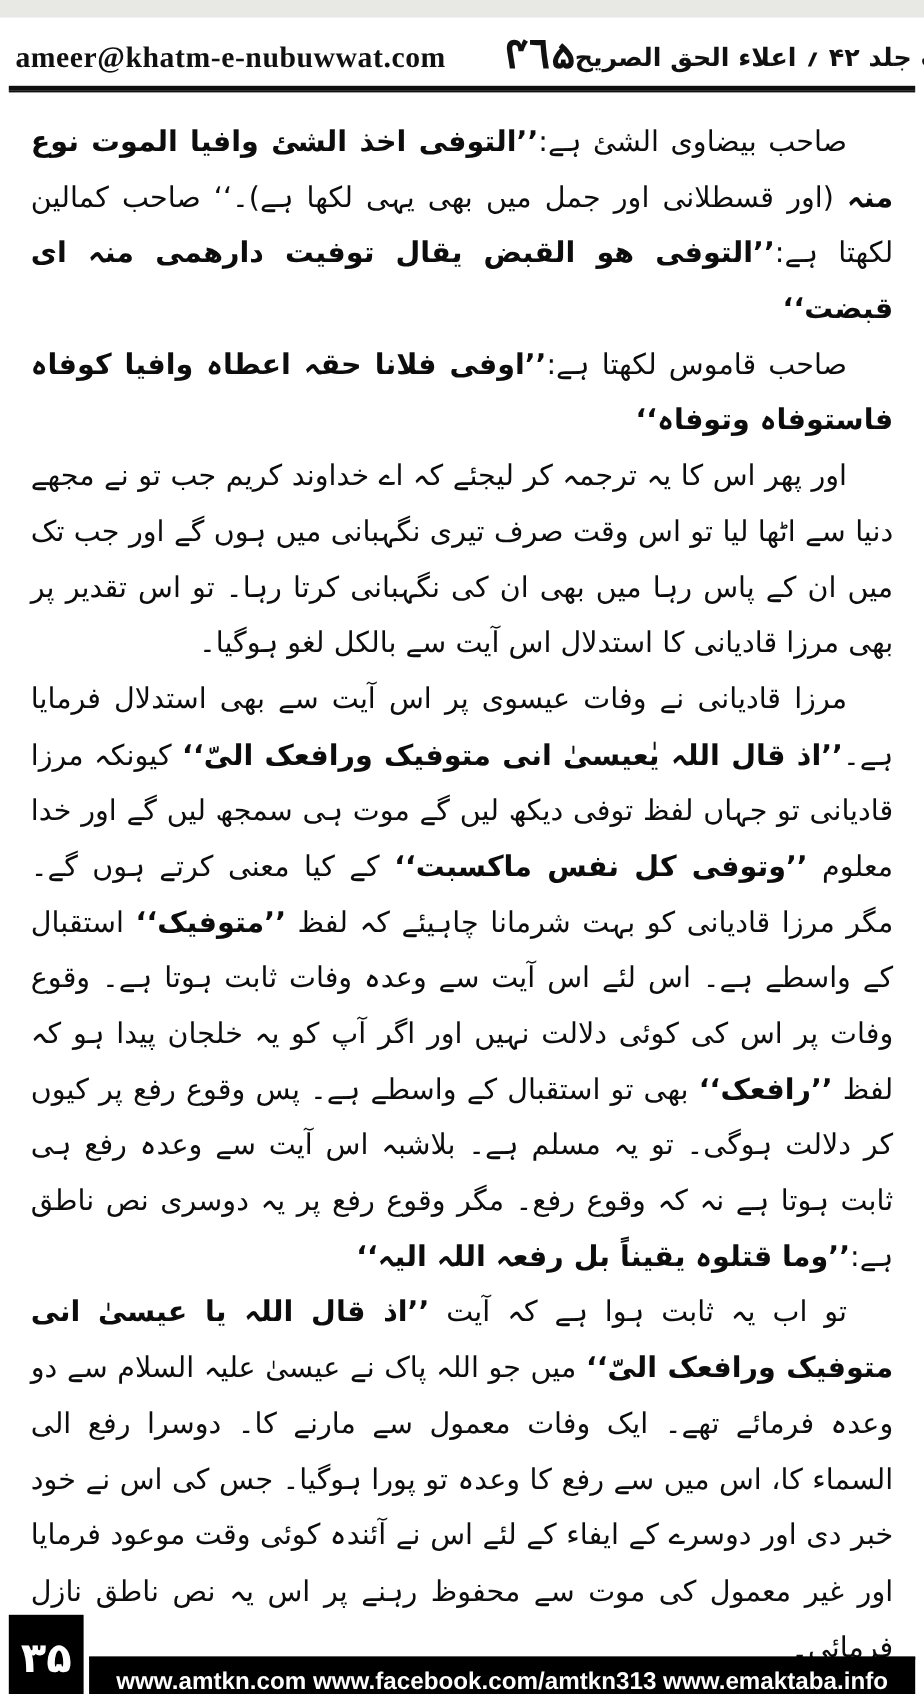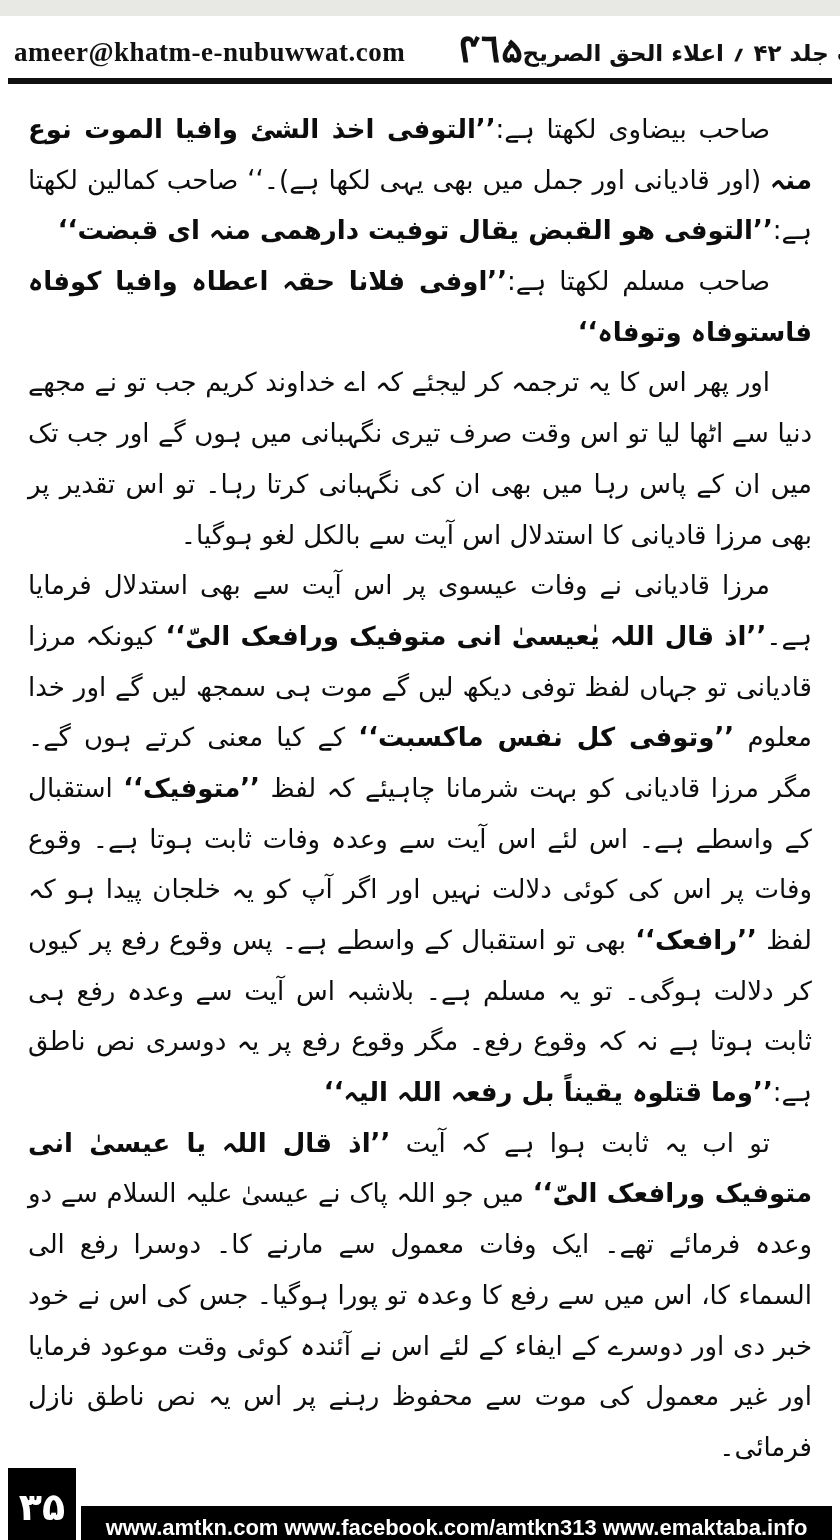--- a/index.html
+++ b/index.html
@@ -115,22 +115,22 @@
 
   <div class="header">
     <span class="header-email">ameer@khatm-e-nubuwwat.com</span>
     <span class="header-page-number">۴۶۵</span>
     <span class="header-title">احتساب جلد ۴۲ ؍ اعلاء الحق الصریح</span>
   </div>
 
   <div class="header-rule"></div>
 
   <div class="book-body">
-    <p><span>صاحب بیضاوی لکھتا ہے:</span><span class="q">’’التوفی اخذ الشئ وافیا الموت نوع منہ</span><span> (اور قادیانی اور جمل میں بھی یہی لکھا ہے)۔‘‘ </span><span>صاحب کمالین لکھتا ہے:</span><span class="q">’’التوفی ھو القبض یقال توفیت دارھمی منہ ای قبضت‘‘</span></p>
-    <p><span>صاحب مسلم لکھتا ہے:</span><span class="q">’’اوفی فلانا حقہ اعطاہ وافیا کوفاہ فاستوفاہ وتوفاہ‘‘</span></p>
+    <p><span>صاحب بیضاوی الشئ ہے:</span><span class="q">’’التوفی اخذ الشئ وافیا الموت نوع منہ</span><span> (اور قسطلانی اور جمل میں بھی یہی لکھا ہے)۔‘‘ </span><span>صاحب کمالین لکھتا ہے:</span><span class="q">’’التوفی ھو القبض یقال توفیت دارھمی منہ ای قبضت‘‘</span></p>
+    <p><span>صاحب قاموس لکھتا ہے:</span><span class="q">’’اوفی فلانا حقہ اعطاہ وافیا کوفاہ فاستوفاہ وتوفاہ‘‘</span></p>
     <p><span>اور پھر اس کا یہ ترجمہ کر لیجئے کہ اے خداوند کریم جب تو نے مجھے دنیا سے اٹھا لیا تو اس وقت صرف تیری نگہبانی میں ہوں گے اور جب تک میں ان کے پاس رہا میں بھی ان کی نگہبانی کرتا رہا۔ تو اس تقدیر پر بھی مرزا قادیانی کا استدلال اس آیت سے بالکل لغو ہوگیا۔</span></p>
     <p><span>مرزا قادیانی نے وفات عیسوی پر اس آیت سے بھی استدلال فرمایا ہے۔</span><span class="q">’’اذ قال اللہ یٰعیسیٰ انی متوفیک ورافعک الیّ‘‘</span><span> کیونکہ مرزا قادیانی تو جہاں لفظ توفی دیکھ لیں گے موت ہی سمجھ لیں گے اور خدا معلوم </span><span class="q">’’وتوفی کل نفس ماکسبت‘‘</span><span> کے کیا معنی کرتے ہوں گے۔ مگر مرزا قادیانی کو بہت شرمانا چاہیئے کہ لفظ </span><span class="q">’’متوفیک‘‘</span><span> استقبال کے واسطے ہے۔ اس لئے اس آیت سے وعدہ وفات ثابت ہوتا ہے۔ وقوع وفات پر اس کی کوئی دلالت نہیں اور اگر آپ کو یہ خلجان پیدا ہو کہ لفظ </span><span class="q">’’رافعک‘‘</span><span> بھی تو استقبال کے واسطے ہے۔ پس وقوع رفع پر کیوں کر دلالت ہوگی۔ تو یہ مسلم ہے۔ بلاشبہ اس آیت سے وعدہ رفع ہی ثابت ہوتا ہے نہ کہ وقوع رفع۔ مگر وقوع رفع پر یہ دوسری نص ناطق ہے:</span><span class="q">’’وما قتلوہ یقیناً بل رفعہ اللہ الیہ‘‘</span></p>
     <p><span>تو اب یہ ثابت ہوا ہے کہ آیت </span><span class="q">’’اذ قال اللہ یا عیسیٰ انی متوفیک ورافعک الیّ‘‘</span><span> میں جو اللہ پاک نے عیسیٰ علیہ السلام سے دو وعدہ فرمائے تھے۔ ایک وفات معمول سے مارنے کا۔ دوسرا رفع الی السماء کا، اس میں سے رفع کا وعدہ تو پورا ہوگیا۔ جس کی اس نے خود خبر دی اور دوسرے کے ایفاء کے لئے اس نے آئندہ کوئی وقت موعود فرمایا اور غیر معمول کی موت سے محفوظ رہنے پر اس یہ نص ناطق نازل فرمائی۔</span></p>
   </div>
 
   <div class="footer">
     <div class="footer-page-box">
       <span>۳۵</span>
     </div>
     <div class="footer-bar">

